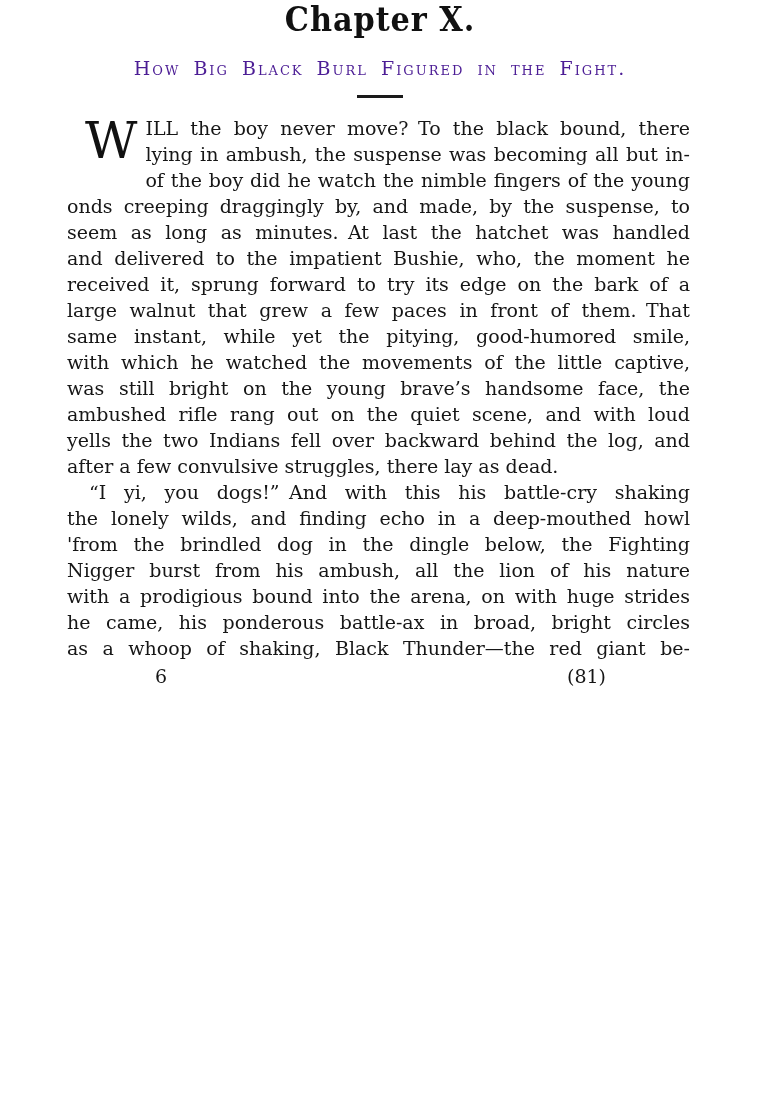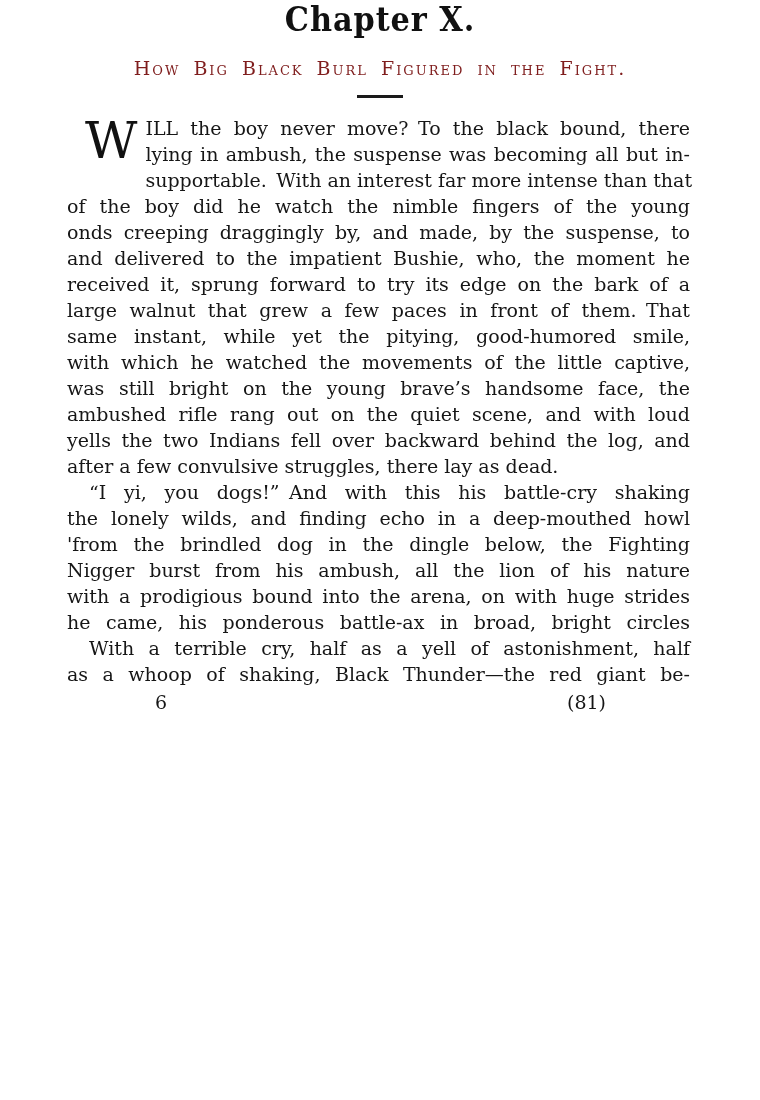--- a/index.html
+++ b/index.html
@@ -29,21 +29,21 @@
   }
   .chapter-subtitle {
     margin: 16px 0 0 0;
     text-align: center;
     font-size: 19px;
     line-height: 24px;
     font-weight: 500;
     font-variant: small-caps;
     letter-spacing: 2px;
     word-spacing: 5px;
-    color: #7f1d1d;
+    color: #4c1d95;
   }
   .divider {
     width: 46px;
     height: 0;
     border-top: 3px solid #1a1a1a;
     margin: 15px auto 0 auto;
   }
   .body-text {
     margin: 17px 70px 0 67px;
     font-size: 19px;
@@ -88,43 +88,42 @@
 
 <div class="page">
   <h1 class="chapter-title">Chapter X.</h1>
   <h2 class="chapter-subtitle">How Big Black Burl Figured in the Fight.</h2>
   <div class="divider"></div>
   <div class="body-text" id="body-text">
       <div class="paragraph">
         <span class="dropcap">W</span>
         <div class="ln">ILL the boy never move? To the black bound, there</div>
         <div class="ln">lying in ambush, the suspense was becoming all but in-</div>
-        <div class="ln">supportable. With an interest far more intense than that</div>
         <div class="ln">of the boy did he watch the nimble fingers of the young</div>
         <div class="ln">onds creeping draggingly by, and made, by the suspense, to</div>
+        <div class="ln">seem as long as minutes. At last the hatchet was handled</div>
         <div class="ln">and delivered to the impatient Bushie, who, the moment he</div>
         <div class="ln">received it, sprung forward to try its edge on the bark of a</div>
         <div class="ln">large walnut that grew a few paces in front of them. That</div>
         <div class="ln">same instant, while yet the pitying, good-humored smile,</div>
         <div class="ln">with which he watched the movements of the little captive,</div>
         <div class="ln">was still bright on the young brave’s handsome face, the</div>
         <div class="ln">ambushed rifle rang out on the quiet scene, and with loud</div>
         <div class="ln">yells the two Indians fell over backward behind the log, and</div>
         <div class="ln last">after a few convulsive struggles, there lay as dead.</div>
       </div>
       <div class="paragraph">
         <div class="ln indent">“I yi, you dogs!” And with this his battle-cry shaking</div>
         <div class="ln">the lonely wilds, and finding echo in a deep-mouthed howl</div>
         <div class="ln">'from the brindled dog in the dingle below, the Fighting</div>
         <div class="ln">Nigger burst from his ambush, all the lion of his nature</div>
         <div class="ln">with a prodigious bound into the arena, on with huge strides</div>
         <div class="ln">he came, his ponderous battle-ax in broad, bright circles</div>
       </div>
       <div class="paragraph">
-        <div class="ln indent">With a terrible cry, half as a yell of astonishment, half</div>
         <div class="ln">as a whoop of shaking, Black Thunder—the red giant be-</div>
       </div>
     </div>
   <div class="footer-line">
     <span>6</span>
     <span>(81)</span>
   </div>
 </div>
 
 </body></html>

